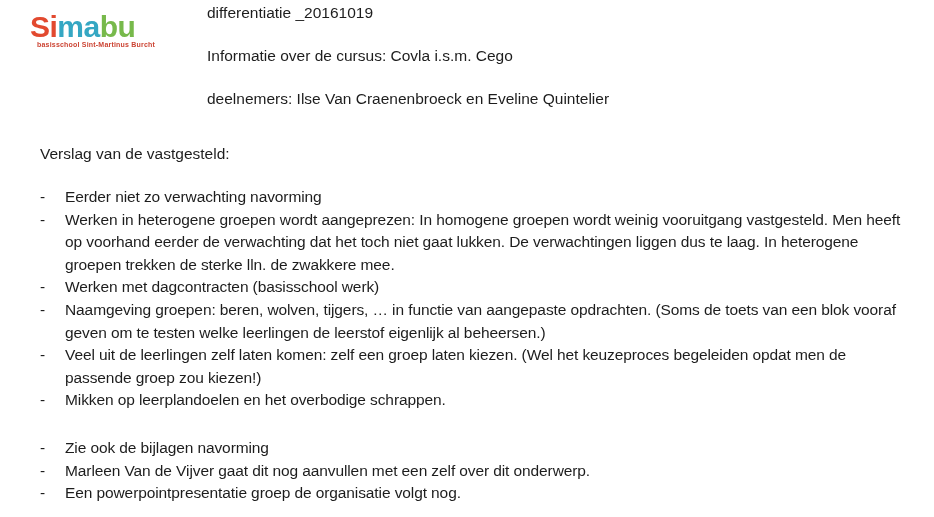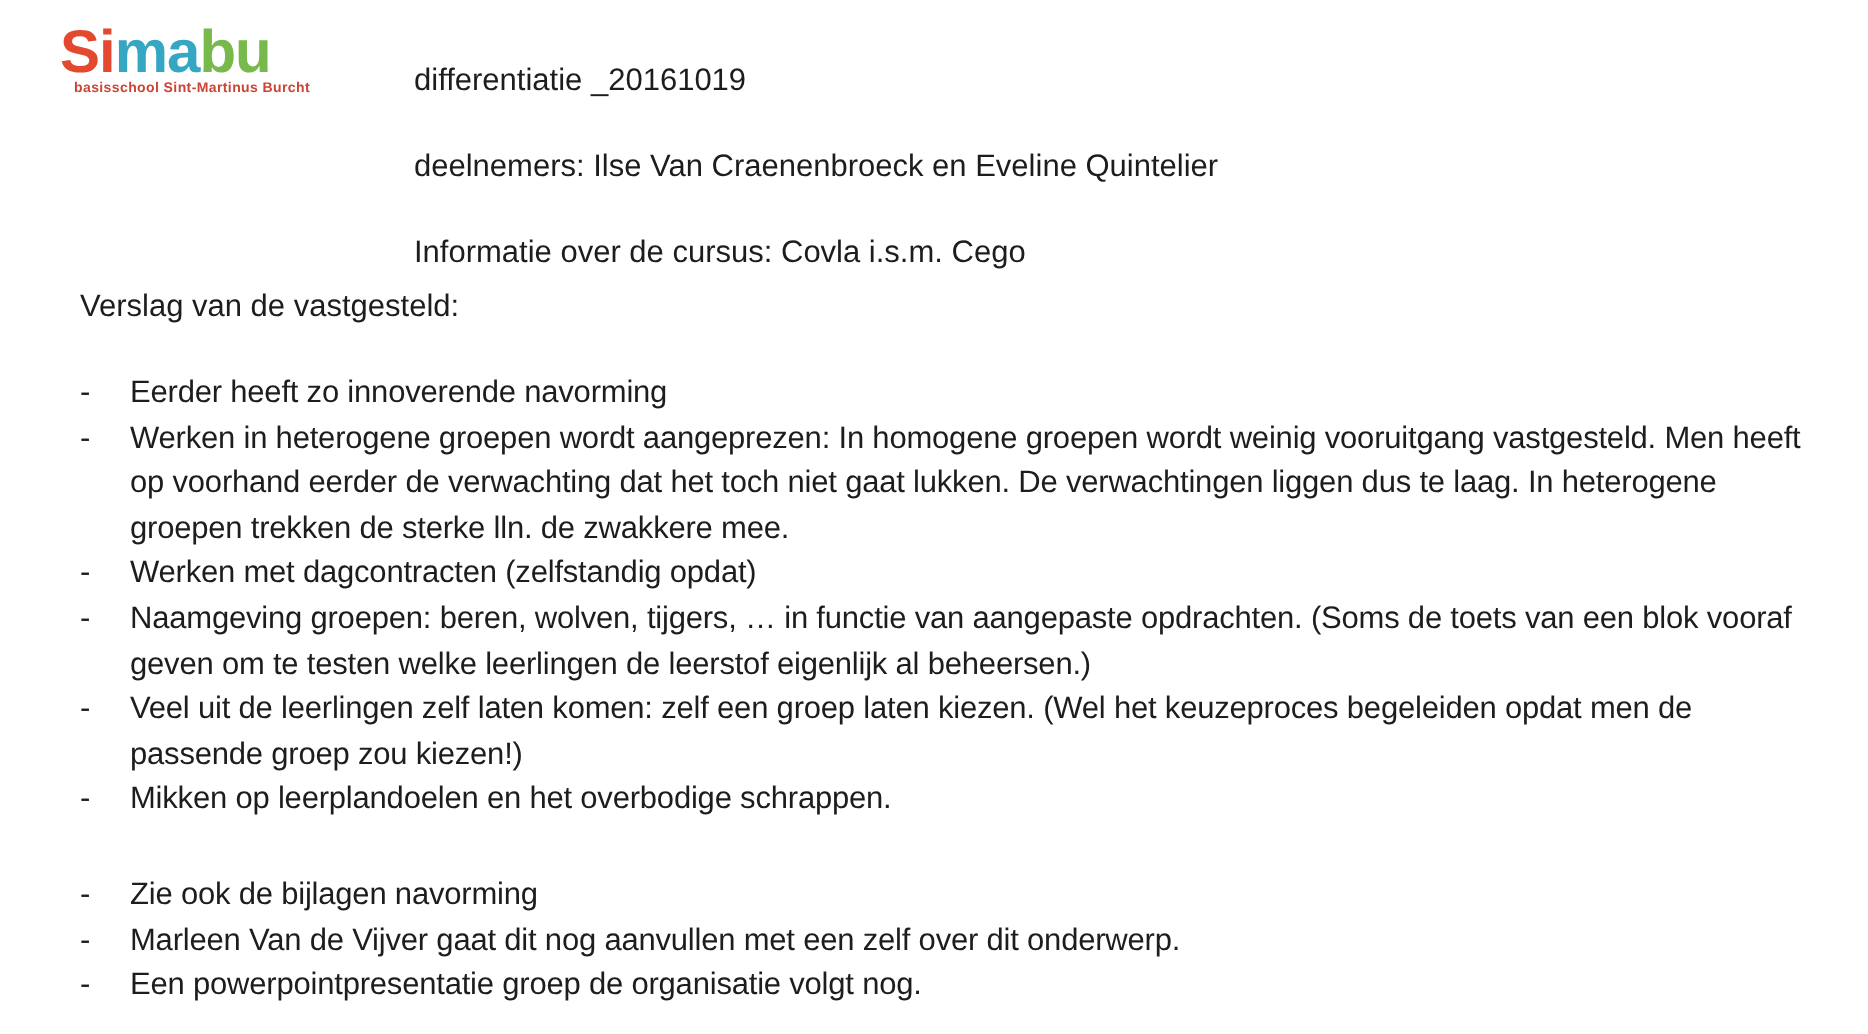--- a/index.html
+++ b/index.html
@@ -19,21 +19,21 @@
   }
   .logo-tagline{
     font-size:7px;font-weight:bold;line-height:7px;
     margin:-1px 0 0 15px;letter-spacing:0.2px;white-space:nowrap;
   }
   .logo-subtitle{
     font-weight:bold;font-size:26px;line-height:26px;
     margin-top:-1px;letter-spacing:-0.5px;
   }
   
-  .header-block{position:absolute;left:207px;top:30px;}
+  .header-block{position:absolute;left:207px;top:2px;}
   .header-block p{
     margin:0 0 22px 0;font-size:15.5px;line-height:21px;color:#1d1d1d;
   }
   
   .body-heading{
     position:absolute;left:40px;top:143px;
     font-size:15.5px;line-height:22px;margin:0;
   }
   .bullet-list{position:absolute;left:40px;width:870px;}
   .list-primary{top:186px;}
@@ -53,38 +53,38 @@
 
 <div class="page">
 
   <div class="logo">
     <div class="logo-brand"><span style="color: rgb(226, 73, 47);">Si</span><span style="color: rgb(53, 167, 195);">ma</span><span style="color: rgb(119, 185, 75);">bu</span></div>
     <div class="logo-tagline" style="color: rgb(204, 68, 51);">basisschool Sint-Martinus Burcht</div>
   </div>
 
   <div class="header-block">
     <p>differentiatie _20161019</p>
+    <p>Informatie over de cursus: Covla i.s.m. Cego</p>
     <p>deelnemers: Ilse Van Craenenbroeck en Eveline Quintelier</p>
-    <p>Informatie over de cursus: Covla i.s.m. Cego</p>
   </div>
 
   <p class="body-heading">Verslag van de vastgesteld:</p>
 
   <div class="bullet-list list-primary">
       <div class="li">
         <span class="dash">-</span>
-        <span class="li-text">Eerder heeft zo innoverende navorming</span>
+        <span class="li-text">Eerder niet zo verwachting navorming</span>
       </div>
       <div class="li">
         <span class="dash">-</span>
         <span class="li-text">Werken in heterogene groepen wordt aangeprezen: In homogene groepen wordt weinig vooruitgang vastgesteld. Men heeft op voorhand eerder de verwachting dat het toch niet gaat lukken. De verwachtingen liggen dus te laag. In heterogene groepen trekken de sterke lln. de zwakkere mee.</span>
       </div>
       <div class="li">
         <span class="dash">-</span>
-        <span class="li-text">Werken met dagcontracten (zelfstandig opdat)</span>
+        <span class="li-text">Werken met dagcontracten (basisschool werk)</span>
       </div>
       <div class="li">
         <span class="dash">-</span>
         <span class="li-text">Naamgeving groepen: beren, wolven, tijgers, … in functie van aangepaste opdrachten. (Soms de toets van een blok vooraf geven om te testen welke leerlingen de leerstof eigenlijk al beheersen.)</span>
       </div>
       <div class="li">
         <span class="dash">-</span>
         <span class="li-text">Veel uit de leerlingen zelf laten komen: zelf een groep laten kiezen. (Wel het keuzeproces begeleiden opdat men de passende groep zou kiezen!)</span>
       </div>
       <div class="li">

